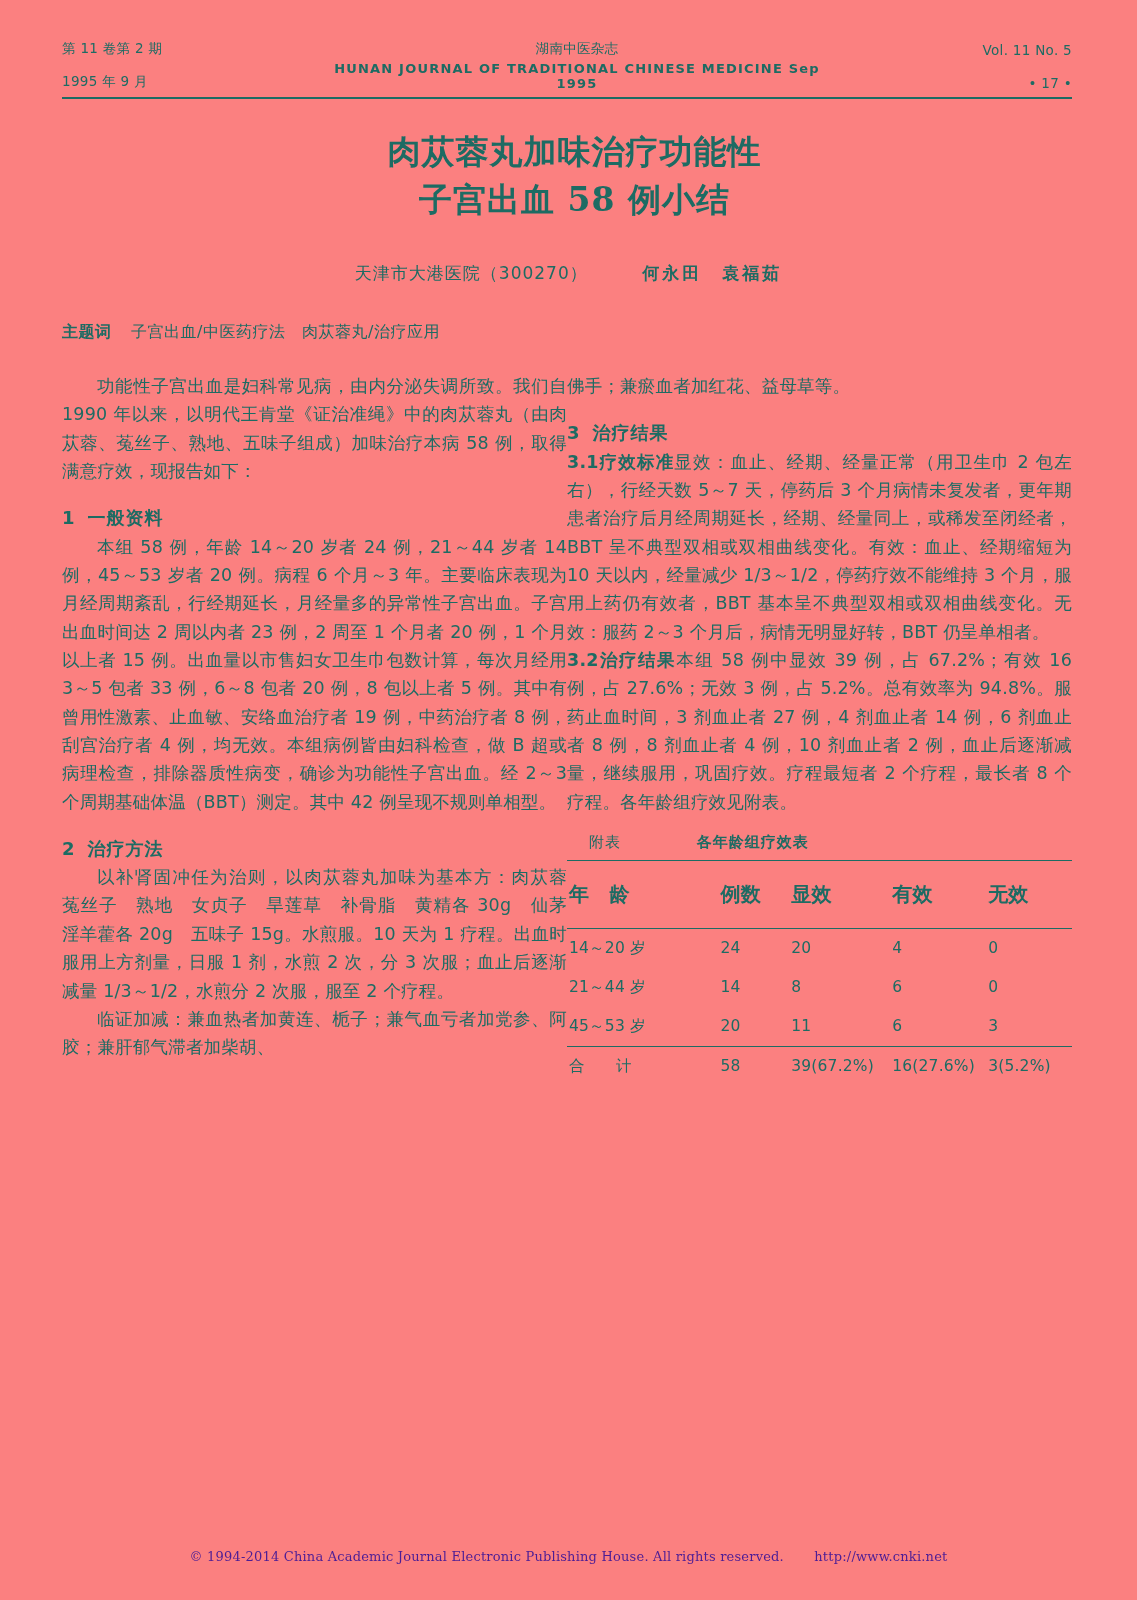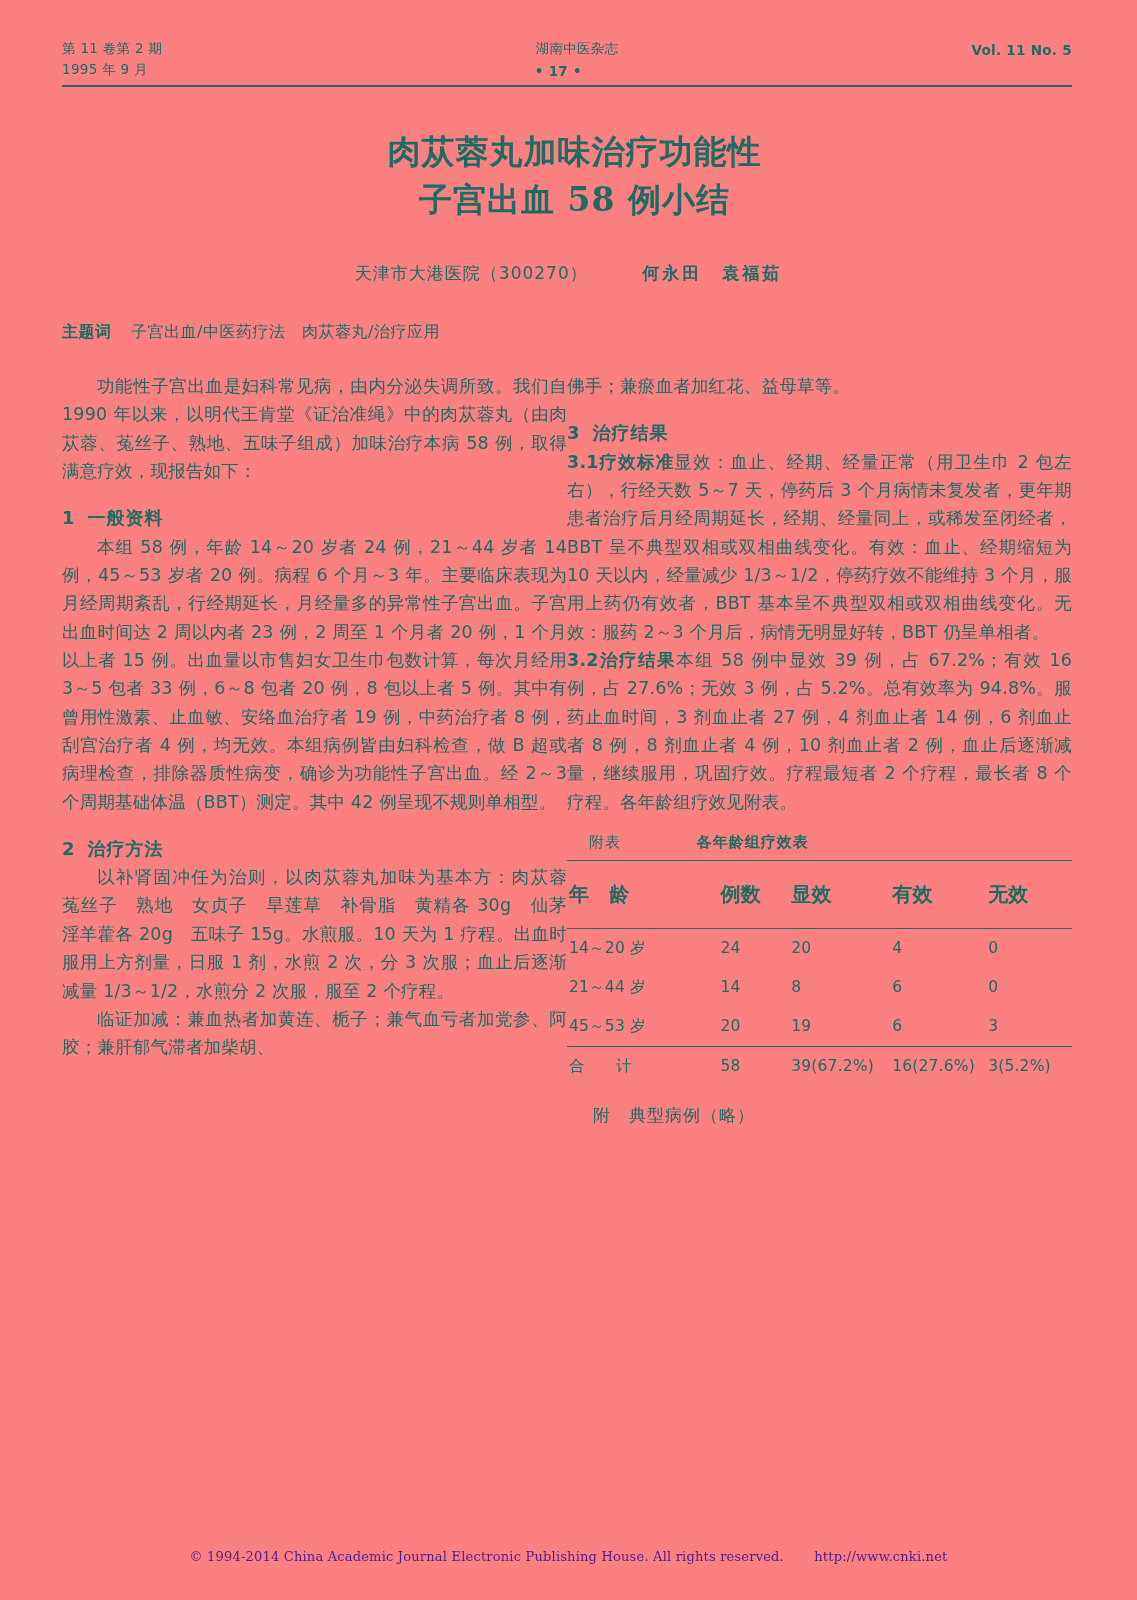--- a/index.html
+++ b/index.html
@@ -11,21 +11,21 @@
     position:relative;
     overflow:hidden;
   }
   .page { position:absolute; inset:0; }
 
   
   .header { position:absolute; left:62px; top:40px; width:1010px; }
   .hdr-row { display:flex; align-items:flex-end; font-size:13.5px; letter-spacing:0.3px; }
   .hdr-row .l { width:270px; }
   .hdr-row .c { flex:1; text-align:center; }
-  .hdr-row .r { width:250px; text-align:right;font-weight:bold; }
+  .hdr-row .r { width:250px; text-align:right; }
   .hdr-row2 { margin-top:3px; font-size:13.5px; }
   .hdr-row2 .c { font-weight:bold; letter-spacing:1.2px; font-size:13px; }
   .hdr-rule { margin-top:6px; border-top:2.5px solid #1d6b63; }
 
   
   .title {
     text-align:center; font-size:33px; font-weight:bold;
     line-height:1.45; margin-top:0; letter-spacing:1px;
     font-family:"DejaVu Serif", serif;
   }
@@ -76,20 +76,21 @@
 <div class="page">
 
   <div class="header">
     <div class="hdr-row">
       <div class="l">第 11 卷第 2 期</div>
       <div class="c">湖南中医杂志</div>
       <div class="r">Vol. 11    No. 5</div>
     </div>
     <div class="hdr-row hdr-row2">
       <div class="l">1995 年 9 月</div>
+      <div class="c">HUNAN  JOURNAL  OF  TRADITIONAL  CHINESE  MEDICINE  Sep  1995</div>
       <div class="r">• 17 •</div>
     </div>
     <div class="hdr-rule"></div>
   </div>
 
   <div class="title-wrap">
     <div class="title">肉苁蓉丸加味治疗功能性</div>
     <div class="title">子宫出血 58 例小结</div>
   </div>
 
@@ -157,38 +158,35 @@
             <tr>
               <td>21～44 岁</td>
               <td>14</td>
               <td>8</td>
               <td>6</td>
               <td>0</td>
             </tr>
             <tr>
               <td>45～53 岁</td>
               <td>20</td>
-              <td>19</td>
+              <td>11</td>
               <td>6</td>
               <td>3</td>
             </tr>
             <tr>
               <td class="rule-bot">合　　计</td>
               <td class="rule-bot">58</td>
               <td class="rule-bot">39(67.2%)</td>
               <td class="rule-bot">16(27.6%)</td>
               <td class="rule-bot">3(5.2%)</td>
             </tr>
           </tbody>
         </table>
       </div>
 
-      <div class="foot-note">
-        <span class="sp">附</span><span>典型病例（略）</span>
-      </div>
     </div>
   </div>
 
   <div class="copyright">
     <span>© 1994-2014 China Academic Journal Electronic Publishing House. All rights reserved.</span>
     <span class="url">http://www.cnki.net</span>
   </div>
 
 </div>
 

